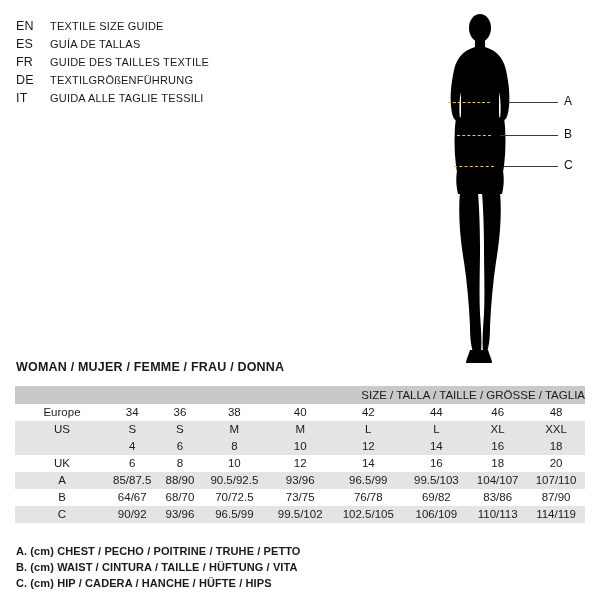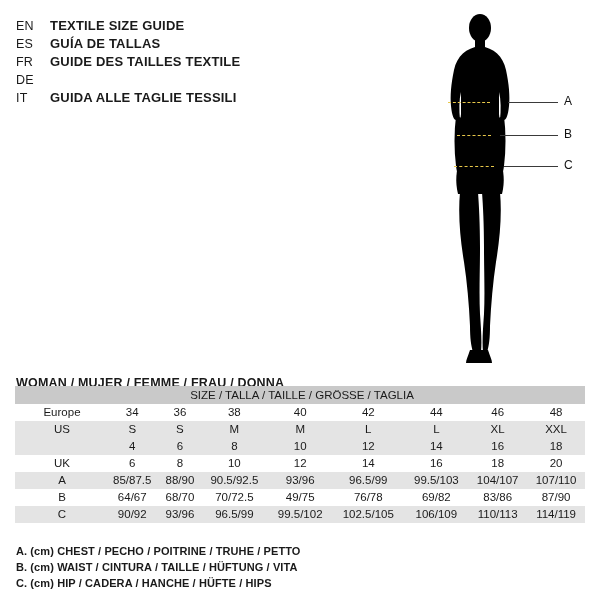--- a/index.html
+++ b/index.html
@@ -35,23 +35,22 @@
     height: 18px;
     font-size: 12.5px;
     letter-spacing: .2px;
   }
   .lang-code {
     width: 34px;
     flex: 0 0 34px;
     font-size: 12.5px;
   }
   .lang-text {
-    font-size: 13px;
+    font-size: 11px;
     white-space: nowrap;
-    font-weight: bold;
   }
 
   
   .figure-wrap {
     position: absolute;
     left: 430px;
     top: 8px;
     width: 160px;
     height: 360px;
   }
@@ -71,21 +70,21 @@
     position: absolute;
     font-size: 12px;
     color: #111;
     font-family: "Liberation Sans", sans-serif;
   }
 
   
   .woman-heading {
     position: absolute;
     left: 16px;
-    top: 376px;
+    top: 360px;
     font-size: 12.5px;
     font-weight: bold;
     letter-spacing: .2px;
   }
 
   
   .table-wrap {
     position: absolute;
     left: 15px;
     top: 386px;
@@ -104,21 +103,21 @@
     white-space: nowrap;
   }
   table.size-table td.rowhead {
     text-align: center;
     padding-left: 4px;
     width: 86px;
   }
   tr.head-row td {
     background: #c9c9c9;
     font-size: 11.5px;
-    text-align: center;
+    text-align: right;
     padding-left: 4px;
     height: 18px;
     line-height: 18px;
   }
   tr.shade td { background: #e4e4e4; margin-top: 11px; }
   tr.plain td { background: #ffffff; }
 
   
   .footnotes {
     position: absolute;
@@ -146,20 +145,21 @@
     <div class="lang-row">
       <span class="lang-code">ES</span>
       <span class="lang-text">GUÍA DE TALLAS</span>
     </div>
     <div class="lang-row">
       <span class="lang-code">FR</span>
       <span class="lang-text">GUIDE DES TAILLES TEXTILE</span>
     </div>
     <div class="lang-row">
       <span class="lang-code">DE</span>
+      <span class="lang-text">TEXTILGRÖßENFÜHRUNG</span>
     </div>
     <div class="lang-row">
       <span class="lang-code">IT</span>
       <span class="lang-text">GUIDA ALLE TAGLIE TESSILI</span>
     </div>
   </div>
 
   <div class="figure-wrap">
     <svg width="160" height="360" viewBox="0 0 160 360">
       <g fill="#000000">
@@ -281,21 +281,21 @@
           <td>99.5/103</td>
           <td>104/107</td>
           <td>107/110</td>
         </tr>
 
         <tr class="plain">
           <td class="rowhead">B</td>
           <td>64/67</td>
           <td>68/70</td>
           <td>70/72.5</td>
-          <td>49/75</td>
+          <td>73/75</td>
           <td>76/78</td>
           <td>69/82</td>
           <td>83/86</td>
           <td>87/90</td>
         </tr>
 
         <tr class="shade">
           <td class="rowhead">C</td>
           <td>90/92</td>
           <td>93/96</td>

